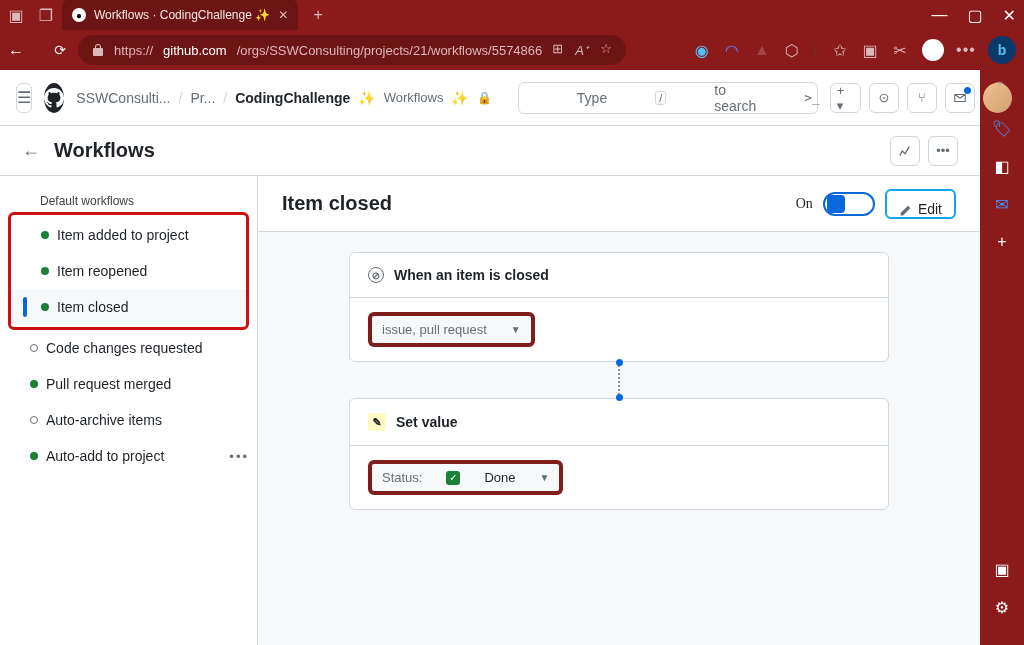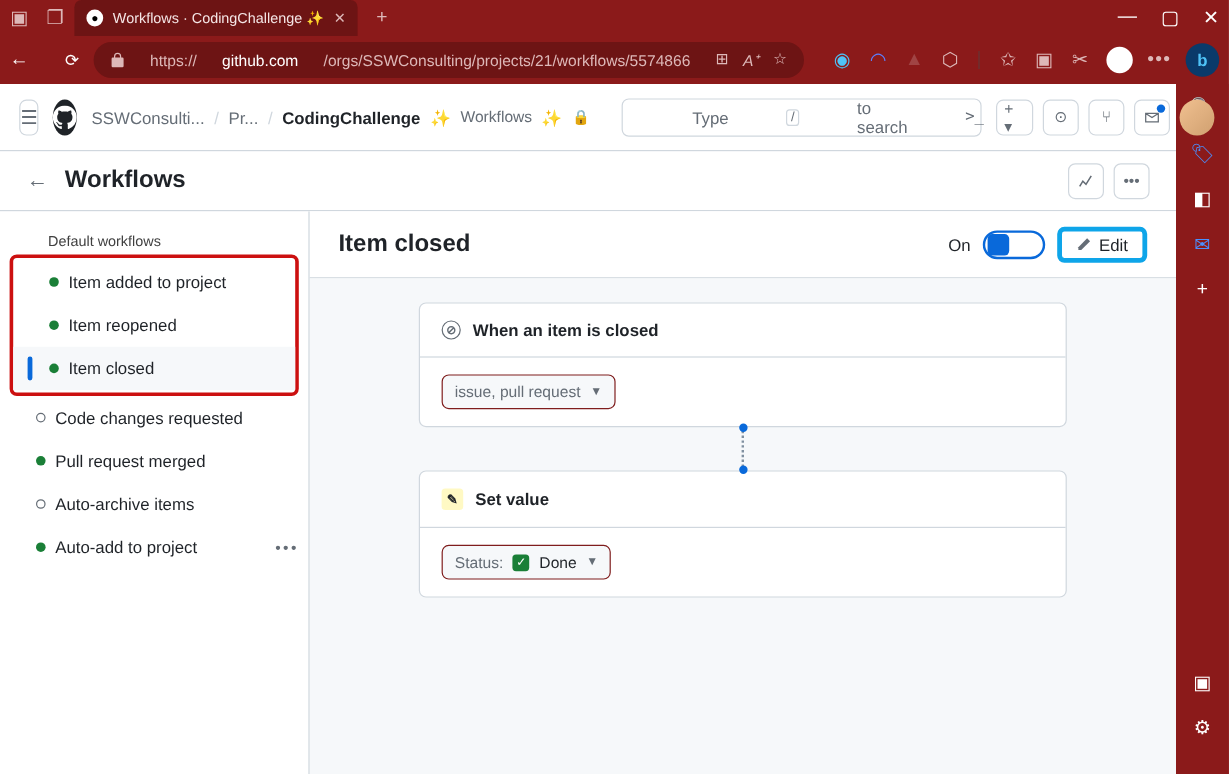--- a/index.html
+++ b/index.html
@@ -4,21 +4,21 @@
 <style>
 * { margin: 0; padding: 0; box-sizing: border-box; font-family: -apple-system, BlinkMacSystemFont, "Segoe UI", Helvetica, Arial, sans-serif; }
 body { width: 1024px; height: 645px; overflow: hidden; background: #8b1a1a; }
 
 
 .browser-top { background: #8b1a1a; height: 30px; display: flex; align-items: center; padding: 0 8px; }
 .browser-top-icons { display: flex; gap: 14px; align-items: center; }
 .browser-tab { background: #6d1414; height: 30px; display: flex; align-items: center; border-radius: 6px 6px 0 0; padding: 0 10px; color: #f5e6e6; font-size: 12px; gap: 8px; margin-left: 8px; }
 .browser-window-controls { margin-left: auto; display: flex; gap: 20px; color: #fff; }
 .browser-bar { background: #8b1a1a; height: 40px; display: flex; align-items: center; padding: 0 8px; gap: 10px; }
-.url-pill { background: #6d1414; border-radius: 18px; height: 30px; flex: 0 0 540px; display: flex; align-items: center; padding: 0 14px; color: #ddb8b8; font-size: 13px; gap: 21px; }
+.url-pill { background: #6d1414; border-radius: 18px; height: 30px; flex: 0 0 540px; display: flex; align-items: center; padding: 0 14px; color: #ddb8b8; font-size: 13px; gap: 10px; }
 .url-white { color: #fff; }
 .browser-right-icons { margin-left: auto; display: flex; align-items: center; gap: 14px; }
 .bing-circle { width: 28px; height: 28px; background:#0a3a6a; border-radius: 50%; display:flex; align-items:center; justify-content:center; color:#4fc3f7; font-weight:bold; font-size:14px; }
 
 
 .edge-sidebar { position: absolute; right: 0; top: 70px; bottom: 0; width: 44px; background: #8b1a1a; display: flex; flex-direction: column; align-items: center; padding-top: 10px; gap: 18px; }
 .edge-icon { width: 20px; height: 20px; color: #fff; font-size: 16px; display:flex; align-items:center; justify-content:center; }
 
 
 .gh-area { position: absolute; top: 70px; left: 0; right: 44px; bottom: 0; background: #fff; display: flex; flex-direction: column; }
@@ -58,33 +58,33 @@
 .dot.hollow { width: 8px; height: 8px; border: 1.5px solid #656d76; border-radius: 50%; background: #fff; }
 .wf-item.selected { background: #f6f8fa; }
 .wf-item.selected::before { content:''; position:absolute; left:12px; top:8px; bottom:8px; width:4px; background:#0969da; border-radius:4px; }
 .more-dots { margin-left: auto; color:#656d76; letter-spacing:2px; font-size:13px;}
 
 
 .wf-main { flex: 1; display: flex; flex-direction: column; background: #fff; }
 .wf-main-header { height: 56px; border-bottom: 1px solid #d0d7de; display: flex; align-items: center; padding: 0 24px; }
 .wf-main-title { font-size: 20px; font-weight: 600; color: #1f2328; }
 .toggle-area { margin-left: auto; display: flex; align-items: center; gap: 10px; }
-.toggle-label { font-size: 14px; color: #1f2328; }
+.toggle-label { font-size: 14px; color: #1f2328; font-family: Liberation Serif, serif; }
 .toggle { width: 52px; height: 24px; border: 2px solid #0969da; border-radius: 14px; background: #fff; position: relative; display:flex; align-items:center; }
 .toggle-knob { width: 18px; height: 18px; background: #0969da; border-radius: 4px; margin-left: 2px; }
-.edit-btn { border: 4px solid #0ea5e9; border-radius: 6px; height: 30px; padding: 0 12px; display:flex; align-items:center; gap:6px; font-size:14px; color:#1f2328; }
+.edit-btn { border: 2px solid #0ea5e9; border-radius: 6px; height: 30px; padding: 0 12px; display:flex; align-items:flex-end; gap:6px; font-size:14px; color:#1f2328; }
 
 .wf-canvas { flex: 1; background: #f6f8fa; padding: 20px 24px; overflow:auto; }
 .viewing-hint { text-align: center; font-size: 12px; color: #656d76; margin-bottom: 20px; display:flex; justify-content:center; align-items:center; gap:6px;}
 .card { background: #fff; border: 1px solid #d0d7de; border-radius: 6px; width: 540px; margin: 0 auto 0 auto; }
 .card-head { display: flex; align-items: center; gap: 10px; padding: 14px 18px; border-bottom: 1px solid #d0d7de; font-size: 14px; font-weight: 600; color:#1f2328; }
 .card-head-icon { width: 16px; height: 16px; border: 1.5px solid #656d76; border-radius: 50%; display:flex; align-items:center; justify-content:center; font-size:10px; color:#656d76; }
 .pencil-icon { width:18px; height:18px; background:#fff9c4; border-radius:3px; display:flex; align-items:center; justify-content:center; font-size:11px;}
 .card-body { padding: 14px 18px; }
-.chip { border: 1px solid #7f1d1d; border-radius: 6px; background: #f6f8fa; padding: 6px 10px; font-size: 13px; color:#656d76; display:inline-flex; align-items:center; gap:8px; }
+.chip { border: 4px solid #7f1d1d; border-radius: 6px; background: #f6f8fa; padding: 6px 10px; font-size: 13px; color:#656d76; display:inline-flex; align-items:center; gap:24px; }
 .chip .chev { font-size: 10px; color:#656d76; }
 .done-check { width:14px; height:14px; background:#1a7f37; border-radius:3px; color:#fff; font-size:10px; display:inline-flex; align-items:center; justify-content:center;}
 .connector-v { width:0; height:36px; border-left:2px dotted #8090a0; margin:0 auto; position:relative;}
 .connector-v::before, .connector-v::after { content:''; position:absolute; left:-4px; width:7px; height:7px; background:#0969da; border-radius:50%; }
 .connector-v::before { top:-3px; } .connector-v::after { bottom:-3px; }
 
 .tiny-icon { width:16px; height:16px; display:inline-flex; align-items:center; justify-content:center; }
 svg { display:block; }
 </style>
 </head>

